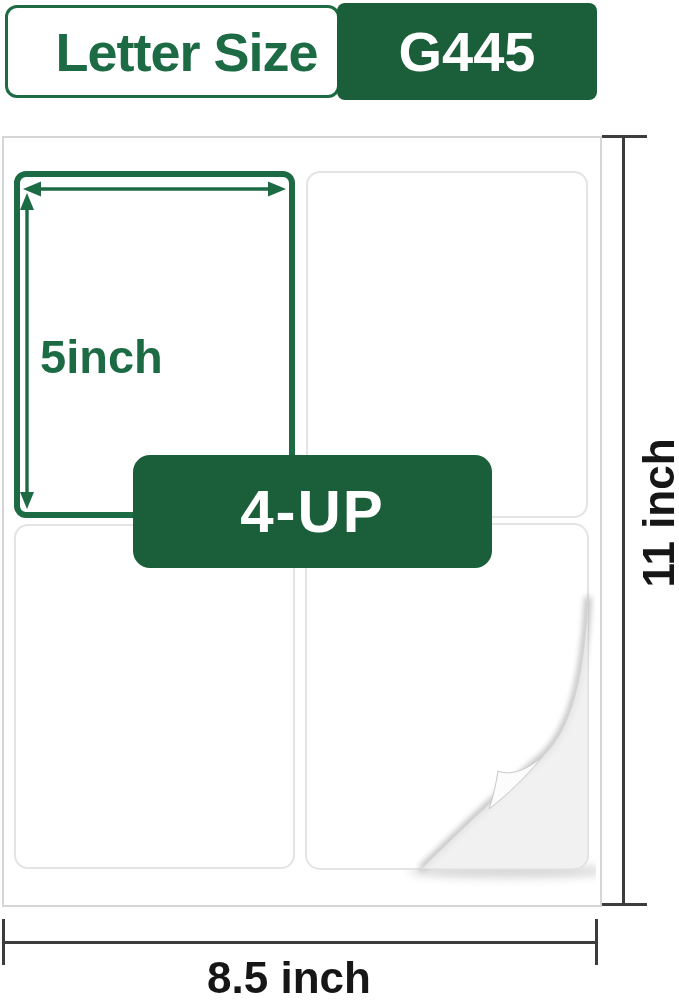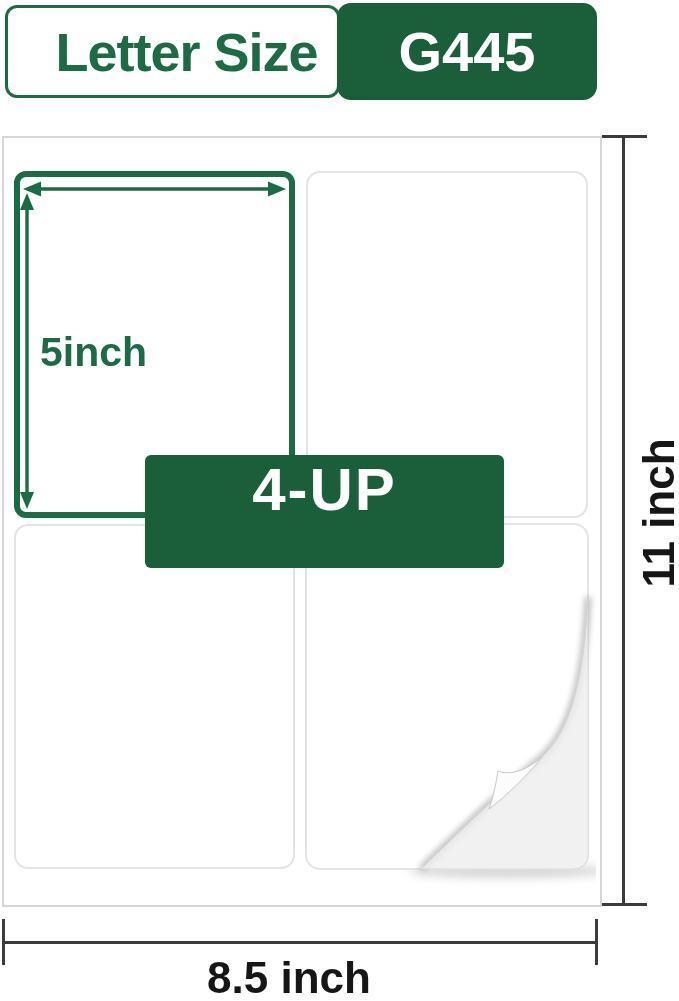--- a/index.html
+++ b/index.html
@@ -8,21 +8,21 @@
     font-family:"Liberation Sans",sans-serif;font-weight:bold;
   }
   
   .size-pill{
     position:absolute;left:5px;top:5px;width:335px;height:93px;box-sizing:border-box;
     border:3px solid var(--green_text,#1d6b44);border-radius:12px;background:#fff;
     display:flex;align-items:center;justify-content:center;z-index:1;padding-left:28px;
   }
   .size-pill span{font-size:54px;color:var(--green_text,#1d6b44);letter-spacing:-1px;white-space:nowrap;}
   .model-badge{
-    position:absolute;left:337px;top:3px;width:260px;height:97px;border-radius:14px;
+    position:absolute;left:337px;top:3px;width:260px;height:97px;border-radius:8px;
     background:var(--green_fill,#1b5e3a);display:flex;align-items:center;justify-content:center;z-index:2;
   }
   .model-badge span{font-size:56px;color:#fff;letter-spacing:0px;}
   
   .sheet{
     position:absolute;left:2px;top:136px;width:600px;height:771px;box-sizing:border-box;
     background:#fff;border:2px solid var(--sheet_border,#d6d6d6);
   }
   .label{
     position:absolute;box-sizing:border-box;background:#fff;
@@ -34,26 +34,26 @@
     position:absolute;left:14px;top:171px;width:281px;height:347px;box-sizing:border-box;
     background:#fff;border:6px solid var(--green_text,#1d6b44);border-radius:12px;z-index:3;
   }
   .label-green svg{position:absolute;left:0;top:0;overflow:visible;}
   .dim-w{
     position:absolute;left:0;right:0;top:16px;text-align:center;
     font-size:47px;color:var(--green_text,#1d6b44);
   }
   .dim-h{
     position:absolute;left:20px;top:152px;
-    font-size:41px;color:var(--green_text,#1d6b44);text-align:right;
+    font-size:47px;color:var(--green_text,#1d6b44);text-align:right;
   }
   .peel-svg{position:absolute;left:296px;top:514px;z-index:1;}
   .up-badge{
-    position:absolute;left:133px;top:455px;width:359px;height:113px;border-radius:6px;
-    background:var(--green_fill,#1b5e3a);display:flex;align-items:flex-start;justify-content:center;z-index:5;margin-left:12px;
+    position:absolute;left:133px;top:455px;width:359px;height:113px;border-radius:17px;
+    background:var(--green_fill,#1b5e3a);display:flex;align-items:center;justify-content:center;z-index:5;
   }
   .up-badge span{font-size:60px;color:#fff;letter-spacing:2px;}
   
   .dline{position:absolute;background:var(--dim_line,#3c3c3c);}
   .vline{left:622px;top:135px;width:3px;height:771px;}
   .vtick-top{left:602px;top:135px;width:45px;height:3px;}
   .vtick-bot{left:602px;top:903px;width:45px;height:3px;}
   .hline{left:3px;top:941px;width:594px;height:3px;}
   .htick-left{left:2px;top:919px;width:3px;height:46px;}
   .htick-right{left:595px;top:919px;width:3px;height:46px;}

